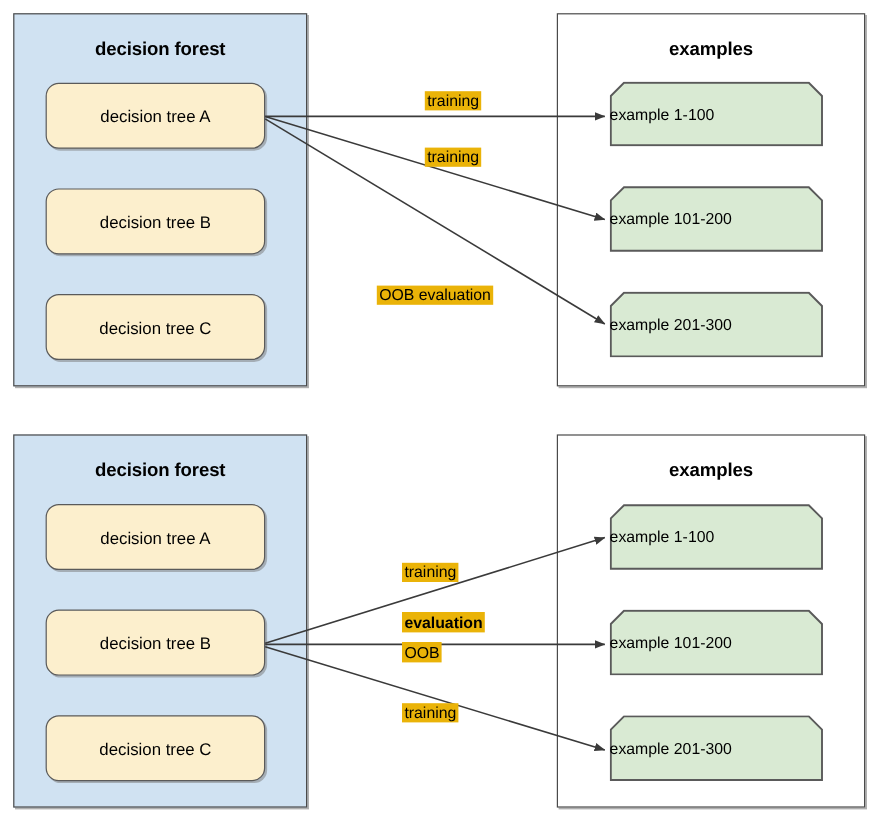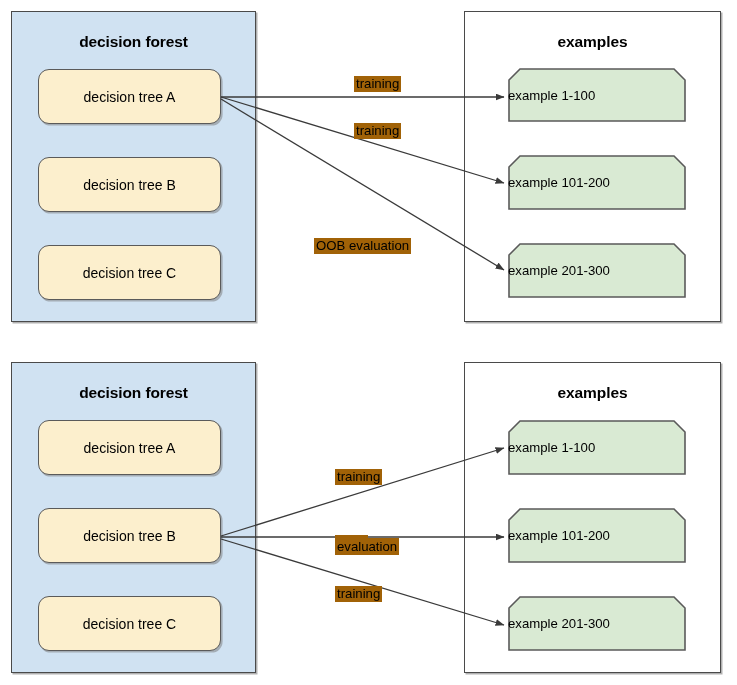--- a/index.html
+++ b/index.html
@@ -77,21 +77,21 @@
     left: 0;
     top: 0;
     width: 737px;
     height: 685px;
     pointer-events: none;
   }
   .edge-label {
     position: absolute;
     font-size: 13.2px;
     color: #000000;
-    background: #a16207;
+    background: #eab308;
     padding: 0 2px;
     white-space: nowrap;
     line-height: 16px;
   }
   .edge-label.two-line {
     line-height: 17px;
   }
 </style>
 </head>
 <body>
@@ -191,16 +191,16 @@
     <line x1="221" y1="537" x2="504" y2="537" stroke="#3a3a3a" stroke-width="1.3" marker-end="url(#arrowhead)"></line>
     <line x1="221" y1="539" x2="504" y2="625" stroke="#3a3a3a" stroke-width="1.3" marker-end="url(#arrowhead)"></line>
   </svg>
 
   <div class="edge-label" style="left:354px; top:76px;">training</div>
   <div class="edge-label" style="left:354px; top:123px;">training</div>
   <div class="edge-label" style="left:314px; top:238px;">OOB evaluation</div>
 
   <div class="edge-label" style="left:335px; top:469px;">training</div>
   <div class="edge-label two-line" style="left:335px; top:519px;margin-top:16px;">OOB</div>
-  <div class="edge-label two-line" style="left:335px; top:538px;">evaluation</div>
+  <div class="edge-label two-line" style="left:335px; top:510px;font-weight:bold;">evaluation</div>
   <div class="edge-label" style="left:335px; top:586px;">training</div>
 
 </div>
 
 </body></html>

